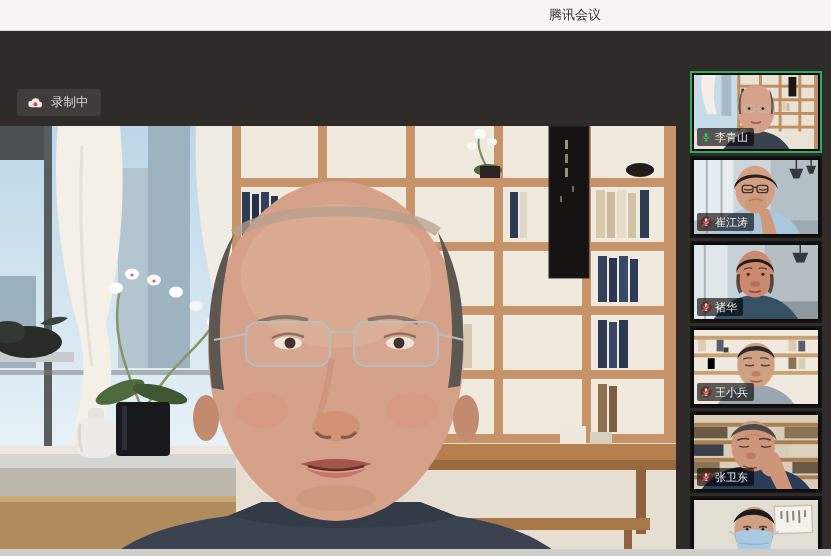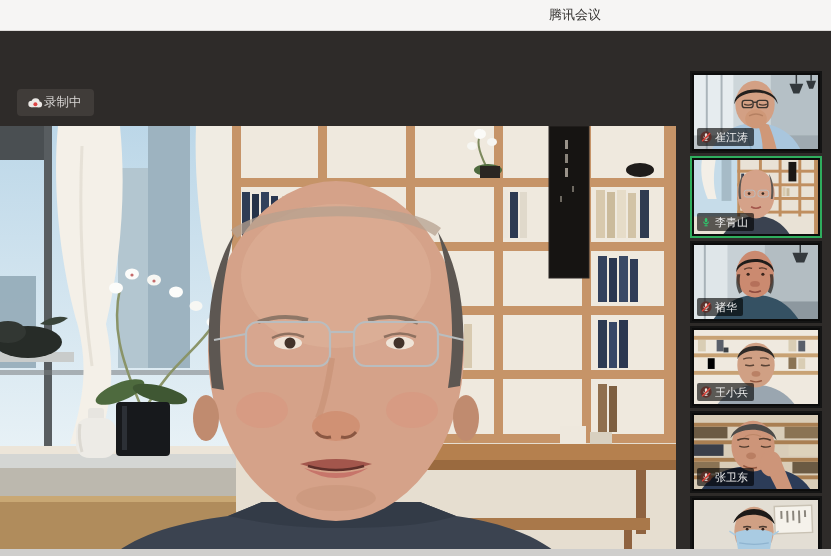--- a/index.html
+++ b/index.html
@@ -7,21 +7,21 @@
           background:#2e2b29;font-family:"Liberation Sans","DejaVu Sans",sans-serif;}
   
   .titlebar{position:absolute;left:0;top:0;width:831px;height:30px;
             background:#f6f5f4;border-bottom:1px solid #dddbd9;}
   .titlebar .title{position:absolute;left:575px;top:0;transform:translateX(-50%);
             line-height:30px;font-size:13px;color:#33312f;white-space:nowrap;}
   
   .stage{position:absolute;left:0;top:31px;width:831px;height:525px;background:#2e2b29;}
   
   .rec-badge{position:absolute;left:17px;top:58px;height:27px;display:flex;align-items:center;
-             padding:0 12px 0 9px;background:#403c39;border-radius:4px;z-index:5;}
+             gap:7px;padding:0 12px 0 9px;background:#403c39;border-radius:4px;z-index:5;}
   .rec-badge span{font-size:12.5px;color:#d9d7d5;}
   
   .main-video{position:absolute;left:0;top:95px;width:676px;height:452px;background:#101010;overflow:hidden;}
   .main-video svg{display:block;width:100%;height:100%;}
   .main-name{position:absolute;left:0;top:524px;height:23px;display:flex;align-items:center;gap:3px;
              padding:0 8px 0 3px;background:rgba(3,3,3,0.85);z-index:6;}
   
   .sidebar{position:absolute;left:690px;top:40px;width:132px;display:flex;flex-direction:column;gap:3px;}
   .thumb{position:relative;width:132px;height:82px;box-sizing:border-box;background:#0c0c0c;
          border:2px solid #141414;padding:2px;}
@@ -282,20 +282,64 @@
       </svg>
     </div>
 
     <div class="main-name">
       
       
     </div>
 
     <div class="sidebar">
 
+      <div class="thumb active">
+        <svg class="scene" viewBox="0 0 126 76" preserveAspectRatio="none">
+          <rect width="126" height="76" fill="#e9e2d6"></rect>
+          <rect x="0" y="0" width="44" height="58" fill="#c6dce9"></rect>
+          <rect x="28" y="0" width="10" height="42" fill="#a6bbc7"></rect>
+          <path d="M8,0 C6,14 9,28 14,40 L23,40 C19,26 20,12 22,0 Z" fill="#f3efe7"></path>
+          <g fill="#c08f60">
+            <rect x="44" y="0" width="3" height="58"></rect>
+              <rect x="66" y="0" width="3" height="58"></rect>
+            <rect x="86" y="0" width="3" height="58"></rect>
+              <rect x="106" y="0" width="3" height="58"></rect>
+            <rect x="122" y="0" width="4" height="76"></rect>
+            <rect x="44" y="10" width="82" height="3"></rect>
+              <rect x="44" y="24" width="82" height="3"></rect>
+            <rect x="44" y="38" width="82" height="3"></rect>
+              <rect x="44" y="52" width="82" height="3"></rect>
+          </g>
+          <rect x="96" y="2" width="8" height="20" fill="#1a1715"></rect>
+          <rect x="48" y="14" width="3" height="9" fill="#2d3a52"></rect>
+            <rect x="52" y="15" width="3" height="8" fill="#253248"></rect>
+          <rect x="90" y="28" width="3" height="9" fill="#d9cbb0"></rect>
+            <rect x="94" y="29" width="3" height="8" fill="#c9ba9c"></rect>
+          <path d="M30,76 C40,62 52,58 63,57 C76,58 88,62 97,76 Z" fill="#3a4250"></path>
+          <ellipse cx="63" cy="35" rx="19" ry="25" fill="#d5a289"></ellipse>
+          <path d="M46,40 C44,30 46,20 50,14 C47,24 47,32 48,40 Z" fill="#5d5752"></path>
+          <path d="M80,40 C82,30 80,20 76,14 C79,24 79,32 78,40 Z" fill="#5d5752"></path>
+          <g stroke="#b9bdbf" stroke-width="1" fill="none">
+            <rect x="51" y="31" width="11" height="7" rx="2.5"></rect>
+              <rect x="65" y="31" width="11" height="7" rx="2.5"></rect>
+          </g>
+          <circle cx="56" cy="34.5" r="1.4" fill="#39291f"></circle>
+            <circle cx="70" cy="34.5" r="1.4" fill="#39291f"></circle>
+          <path d="M58,48 q5,3 10,0" stroke="#a3564c" stroke-width="1.6" fill="none"></path>
+        </svg>
+        <div class="thumb-name">
+          <span class="icon">
+            <svg width="12" height="12" viewBox="0 0 14 14">
+                <use href="#mic-on"></use>
+              </svg>
+          </span>
+          <span>李青山</span>
+        </div>
+      </div>
+
       <div class="thumb">
         <svg class="scene" viewBox="0 0 126 76" preserveAspectRatio="none">
           <rect width="126" height="76" fill="#cdd6da"></rect>
           <rect x="0" y="0" width="40" height="76" fill="#e6ecef"></rect>
           <rect x="12" y="0" width="2" height="76" fill="#aab4ba"></rect>
             <rect x="27" y="0" width="2" height="76" fill="#aab4ba"></rect>
           <rect x="78" y="0" width="48" height="76" fill="#9aa6ad" opacity="0.45"></rect>
           <line x1="104" y1="0" x2="104" y2="9" stroke="#32383c" stroke-width="1.5"></line>
           <path d="M97,9 L111,9 L107,19 L101,19 Z" fill="#32383c"></path>
           <line x1="119" y1="0" x2="119" y2="6" stroke="#32383c" stroke-width="1.5"></line>
@@ -315,64 +359,20 @@
           <ellipse cx="63" cy="45" rx="11" ry="10" fill="#cf9878"></ellipse>
           <path d="M56,42 q7,-4 14,0" stroke="#b58062" stroke-width="1.4" fill="none"></path>
         </svg>
         <div class="thumb-name">
           <span class="icon">
             <svg width="12" height="12" viewBox="0 0 14 14">
                 <use href="#mic-muted"></use>
               </svg>
           </span>
           <span>崔江涛</span>
-        </div>
-      </div>
-
-      <div class="thumb active">
-        <svg class="scene" viewBox="0 0 126 76" preserveAspectRatio="none">
-          <rect width="126" height="76" fill="#e9e2d6"></rect>
-          <rect x="0" y="0" width="44" height="58" fill="#c6dce9"></rect>
-          <rect x="28" y="0" width="10" height="42" fill="#a6bbc7"></rect>
-          <path d="M8,0 C6,14 9,28 14,40 L23,40 C19,26 20,12 22,0 Z" fill="#f3efe7"></path>
-          <g fill="#c08f60">
-            <rect x="44" y="0" width="3" height="58"></rect>
-              <rect x="66" y="0" width="3" height="58"></rect>
-            <rect x="86" y="0" width="3" height="58"></rect>
-              <rect x="106" y="0" width="3" height="58"></rect>
-            <rect x="122" y="0" width="4" height="76"></rect>
-            <rect x="44" y="10" width="82" height="3"></rect>
-              <rect x="44" y="24" width="82" height="3"></rect>
-            <rect x="44" y="38" width="82" height="3"></rect>
-              <rect x="44" y="52" width="82" height="3"></rect>
-          </g>
-          <rect x="96" y="2" width="8" height="20" fill="#1a1715"></rect>
-          <rect x="48" y="14" width="3" height="9" fill="#2d3a52"></rect>
-            <rect x="52" y="15" width="3" height="8" fill="#253248"></rect>
-          <rect x="90" y="28" width="3" height="9" fill="#d9cbb0"></rect>
-            <rect x="94" y="29" width="3" height="8" fill="#c9ba9c"></rect>
-          <path d="M30,76 C40,62 52,58 63,57 C76,58 88,62 97,76 Z" fill="#3a4250"></path>
-          <ellipse cx="63" cy="35" rx="19" ry="25" fill="#d5a289"></ellipse>
-          <path d="M46,40 C44,30 46,20 50,14 C47,24 47,32 48,40 Z" fill="#5d5752"></path>
-          <path d="M80,40 C82,30 80,20 76,14 C79,24 79,32 78,40 Z" fill="#5d5752"></path>
-          <g stroke="#b9bdbf" stroke-width="1" fill="none">
-            <rect x="51" y="31" width="11" height="7" rx="2.5"></rect>
-              <rect x="65" y="31" width="11" height="7" rx="2.5"></rect>
-          </g>
-          <circle cx="56" cy="34.5" r="1.4" fill="#39291f"></circle>
-            <circle cx="70" cy="34.5" r="1.4" fill="#39291f"></circle>
-          <path d="M58,48 q5,3 10,0" stroke="#a3564c" stroke-width="1.6" fill="none"></path>
-        </svg>
-        <div class="thumb-name">
-          <span class="icon">
-            <svg width="12" height="12" viewBox="0 0 14 14">
-                <use href="#mic-on"></use>
-              </svg>
-          </span>
-          <span>李青山</span>
         </div>
       </div>
 
       <div class="thumb">
         <svg class="scene" viewBox="0 0 126 76" preserveAspectRatio="none">
           <rect width="126" height="76" fill="#c7d0d5"></rect>
           <rect x="0" y="0" width="34" height="76" fill="#dfe6e9"></rect>
           <rect x="10" y="0" width="2" height="76" fill="#a8b2b8"></rect>
           <rect x="72" y="0" width="54" height="76" fill="#b3bdc2"></rect>
           <line x1="108" y1="0" x2="108" y2="8" stroke="#34393d" stroke-width="1.5"></line>

